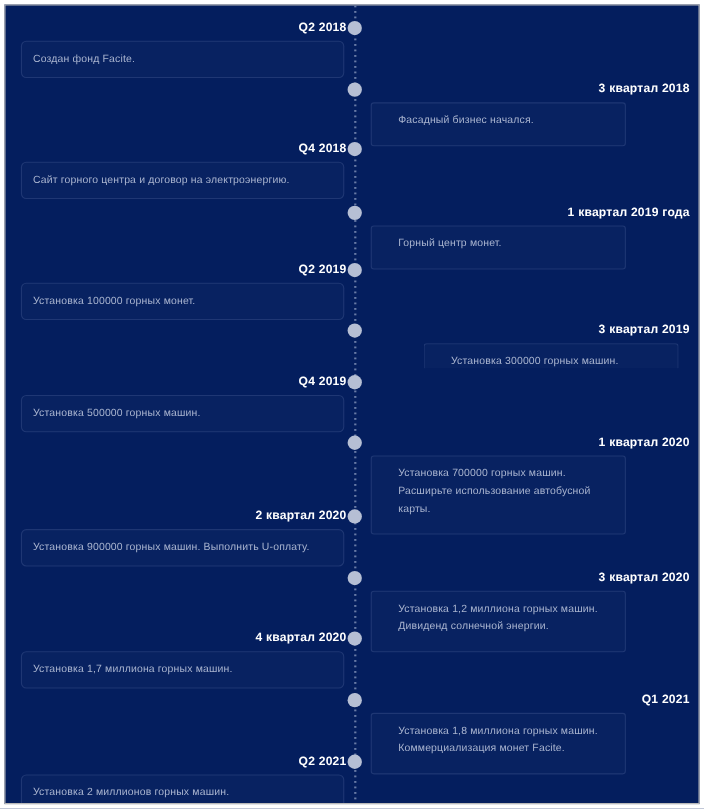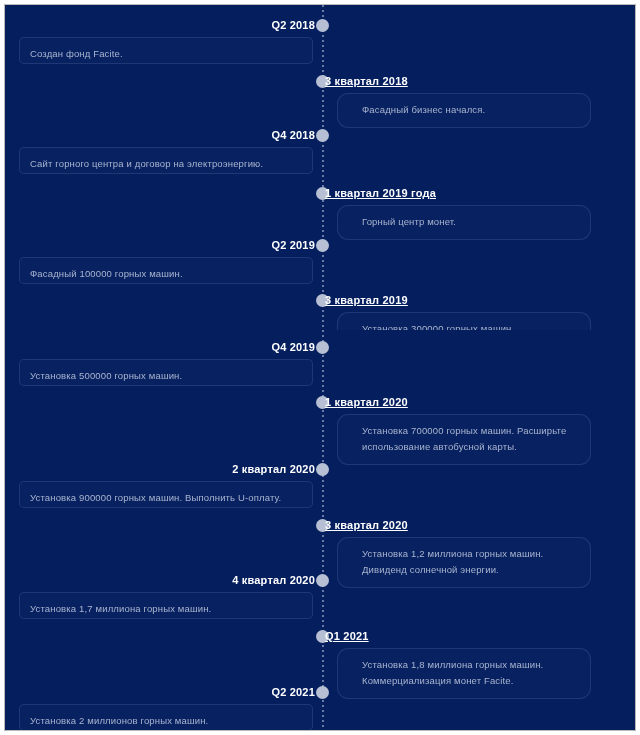--- a/index.html
+++ b/index.html
@@ -91,49 +91,48 @@
     letter-spacing: 0.2px;
     line-height: 13px;
     padding-left: 20px;
   }
   .tl-entry.left .tl-card {
     position: absolute;
     left: 14px;
     top: 18px;
     width: 294px;
     box-sizing: border-box;
-    padding: 8px 10px 1px 10px;
+    padding: 8px 10px 8px 10px;
     border: 1px solid rgba(150, 170, 215, 0.16);
     border-radius: 5px;
     background: rgba(255, 255, 255, 0.018);
   }
 
   
   .tl-entry.right .tl-title {
     position: absolute;
-    left: 320px;
+    left: 332px;
     width: 290px;
     top: 0;
-    text-align: left;
+    text-align: right;
     font-size: 11px;
     font-weight: bold;
     color: #ffffff;
     letter-spacing: 0.2px;
     line-height: 13px;
-    text-decoration: underline;
   }
   .tl-entry.right .tl-card {
     position: absolute;
     left: 332px;
     top: 18px;
-    width: 254px;
+    width: 232px;
     box-sizing: border-box;
-    padding: 8px 10px 9px 24px;
+    padding: 8px 10px 14px 24px;
     border: 1px solid rgba(150, 170, 215, 0.16);
-    border-radius: 11px;
+    border-radius: 3px;
     background: rgba(255, 255, 255, 0.018);
   }
 
   .tl-body {
     font-size: 9.5px;
     color: #a9b4cf;
     line-height: 16px;
     letter-spacing: 0.15px;
   }
 </style>
@@ -170,27 +169,27 @@
           <div class="tl-dot"></div>
           <div class="tl-title">1 квартал 2019 года</div>
           <div class="tl-card">
             <div class="tl-body">Горный центр монет.</div>
           </div>
         </div>
         <div class="tl-entry left" style="top: 234px;">
           <div class="tl-dot"></div>
           <div class="tl-title">Q2 2019</div>
           <div class="tl-card">
-            <div class="tl-body">Фасадный 100000 горных машин.</div>
+            <div class="tl-body">Установка 100000 горных монет.</div>
           </div>
         </div>
         <div class="tl-entry right" style="top: 289px;">
           <div class="tl-dot"></div>
           <div class="tl-title">3 квартал 2019</div>
-          <div class="tl-card" style="height: 13px; overflow: hidden; border-bottom: none; border-bottom-left-radius: 0px; border-bottom-right-radius: 0px;">
+          <div class="tl-card" style="height: 13px; overflow: hidden; border-bottom: none; border-bottom-left-radius: 0px; border-bottom-right-radius: 0px; margin-left: 48px;">
             <div class="tl-body">Установка 300000 горных машин.</div>
           </div>
         </div>
         <div class="tl-entry left" style="top: 336px;">
           <div class="tl-dot"></div>
           <div class="tl-title">Q4 2019</div>
           <div class="tl-card">
             <div class="tl-body">Установка 500000 горных машин.</div>
           </div>
         </div>

